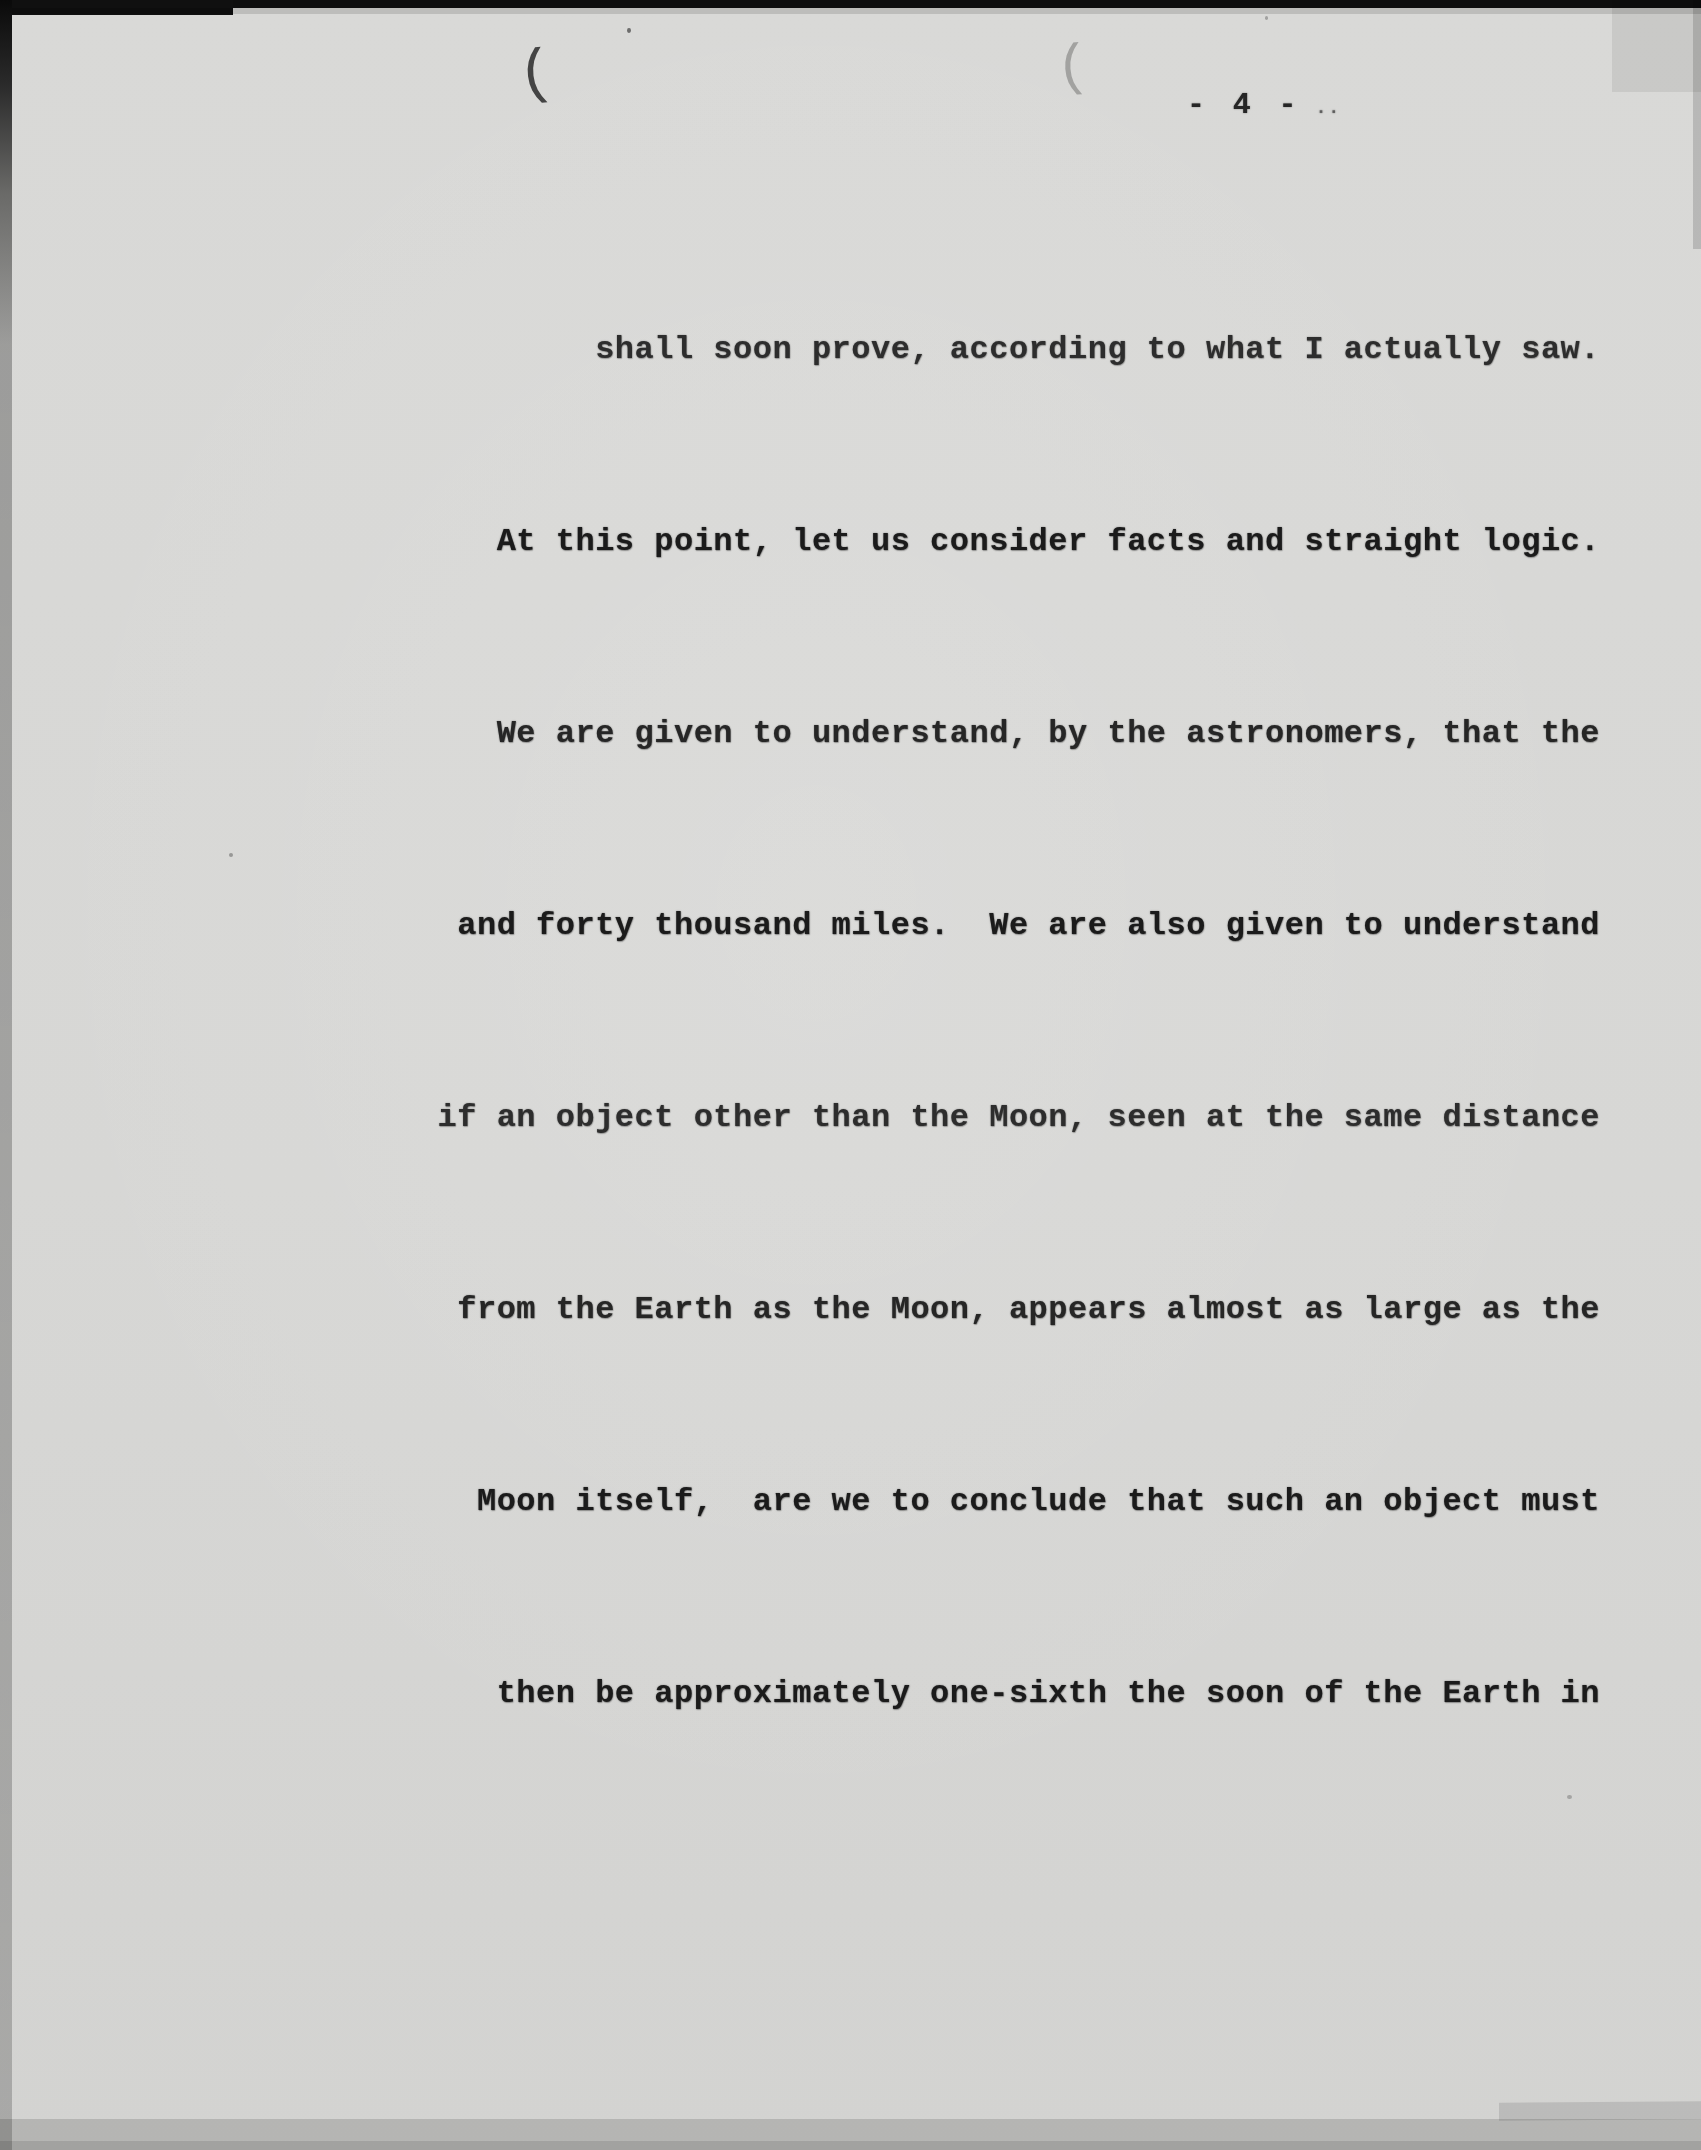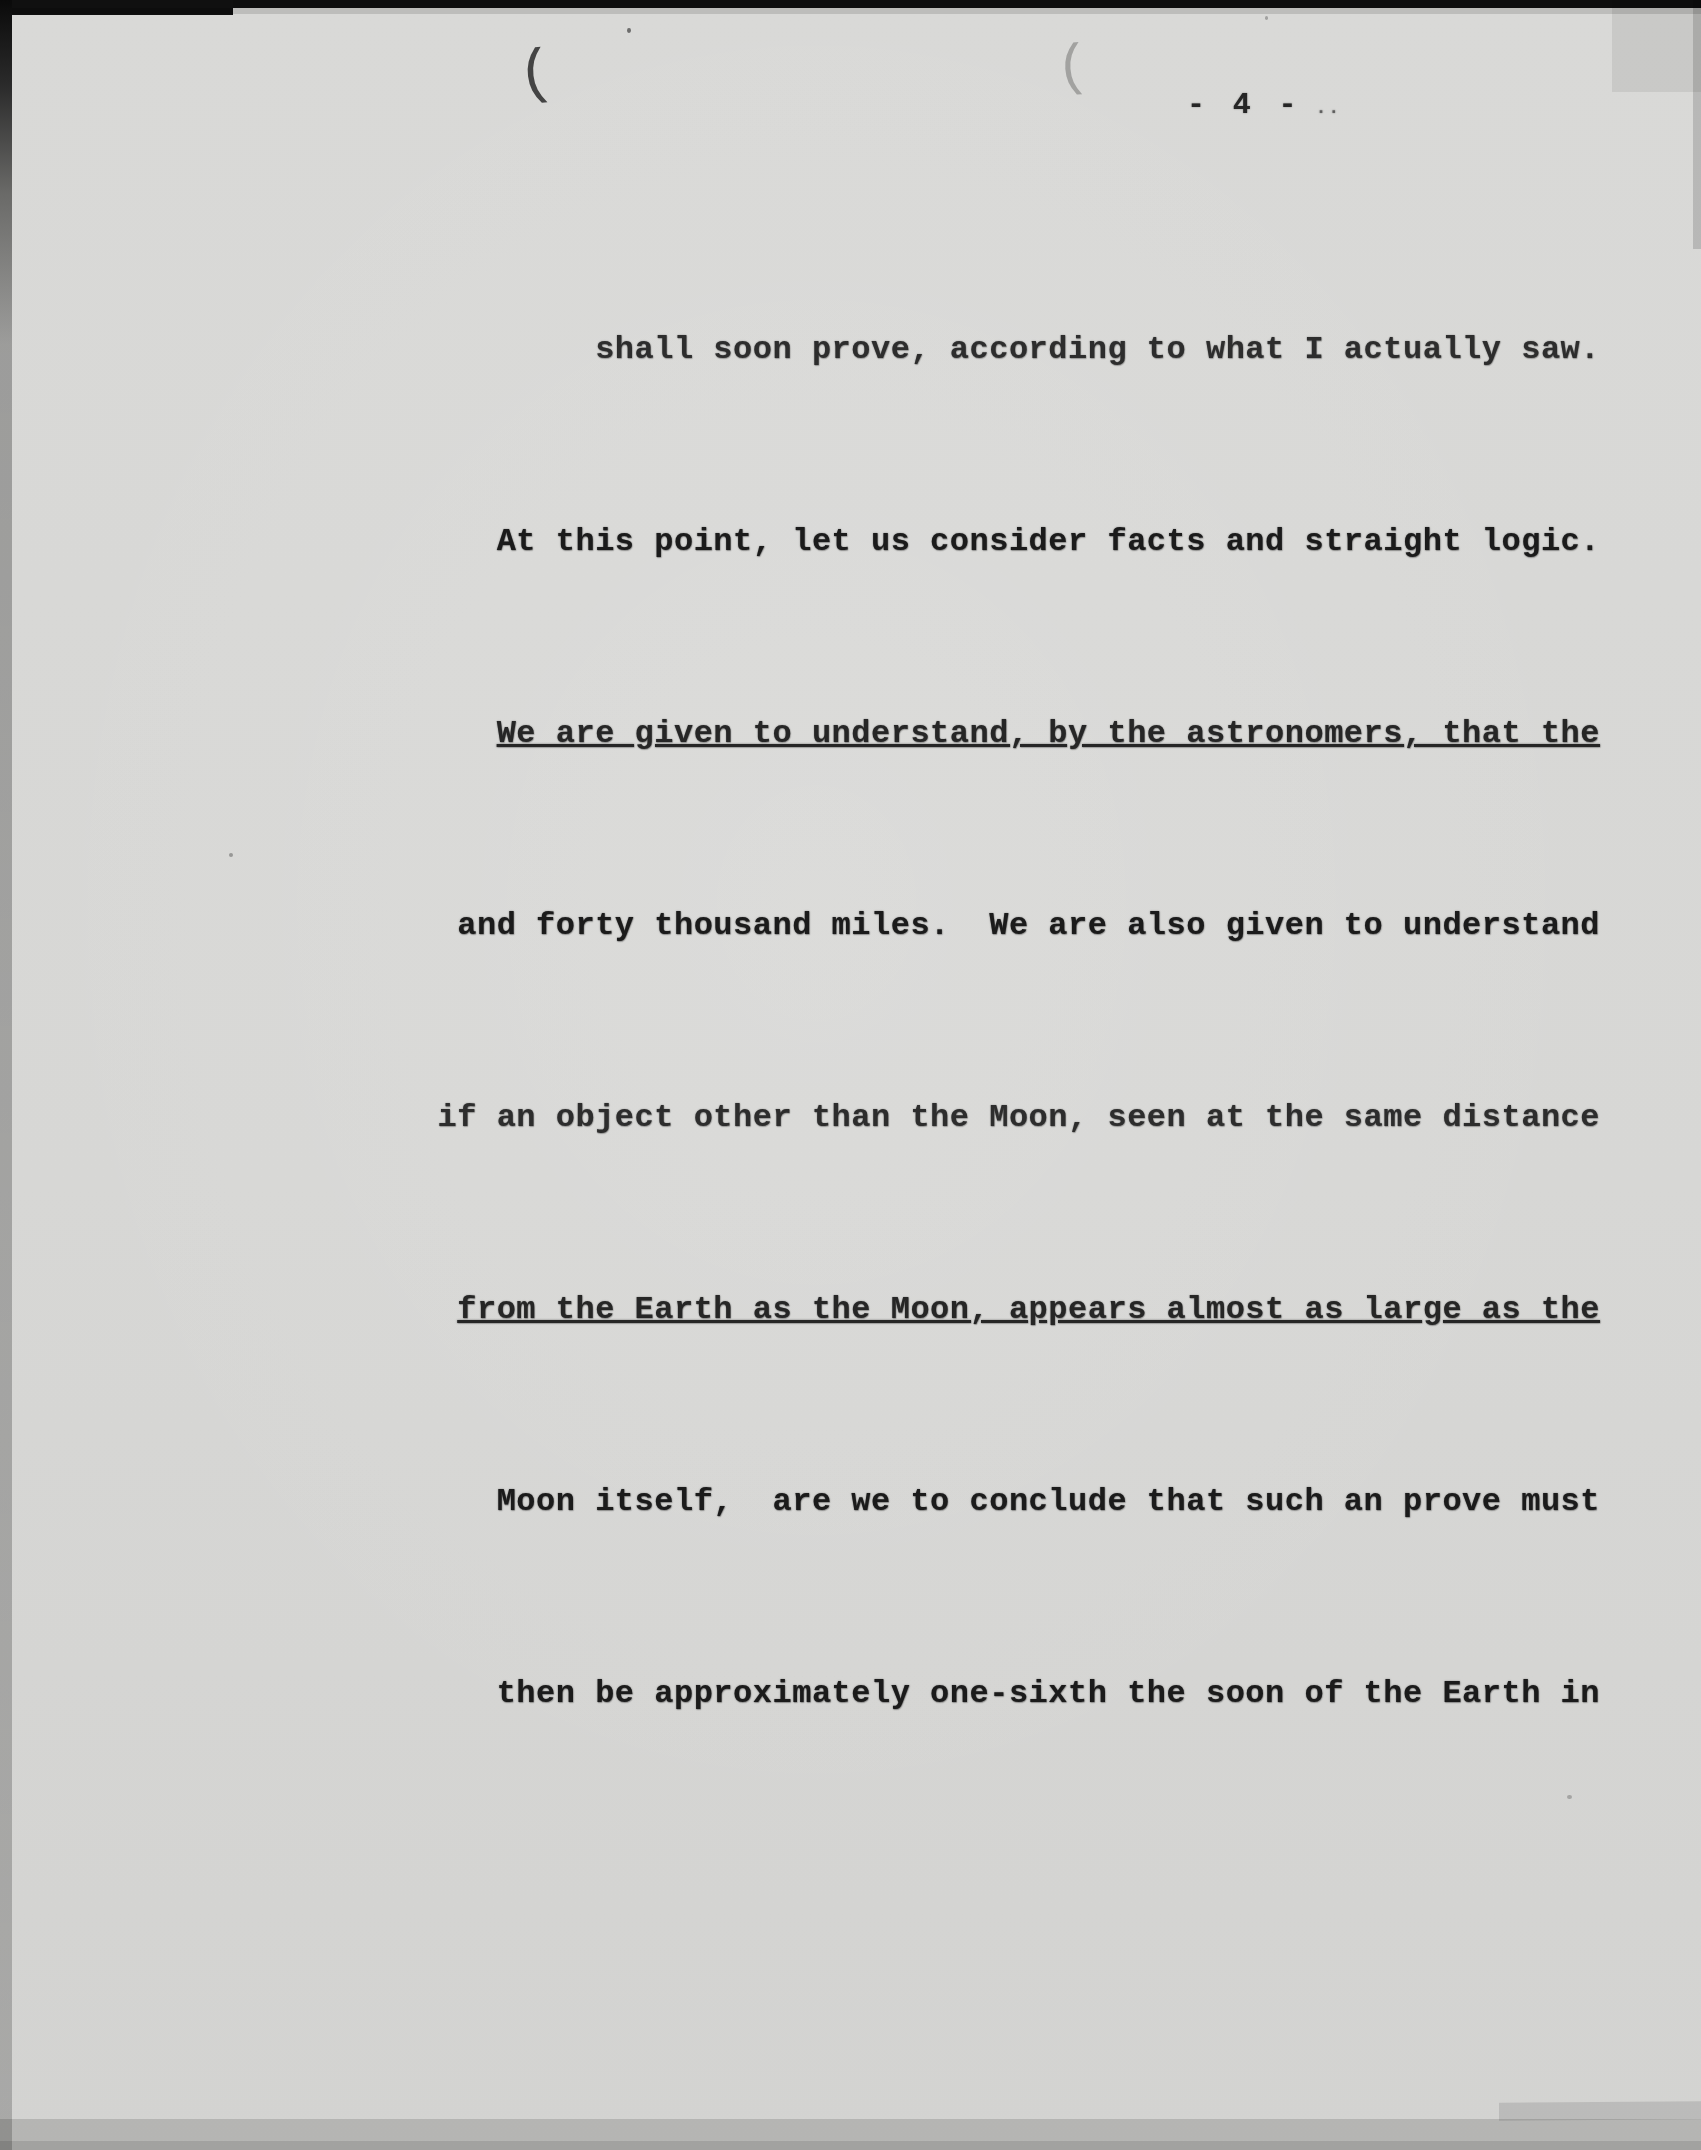--- a/index.html
+++ b/index.html
@@ -44,21 +44,21 @@
   }
   .page-number .trail{font-size:18.4px;color:rgba(40,40,40,0.45);letter-spacing:1.6px;margin-left:14px;}
 
   .body-text{
     position:absolute;left:290px;top:190px;width:1310px;
     font-size:32px;font-weight:700;line-height:64px;
     letter-spacing:0.5px;color:#1b1b1b;white-space:pre;
     text-shadow:0 0 1.6px rgba(25,25,25,0.50),0.5px 0.5px 1.1px rgba(25,25,25,0.30);
   }
   .line{height:64px;text-align:right;}
-  .line:nth-child(3n){opacity:.94;text-decoration:underline;}
+  .line:nth-child(3n){opacity:.94;}
   .line:nth-child(4n+1){opacity:.90;}
 </style>
 </head>
 <body>
 
 <div class="page">
 
   <div class="top-bar"></div>
   <div class="top-bar-left"></div>
   <div class="top-strip"></div>
@@ -78,21 +78,21 @@
 
   <div class="page-number"><span>- 4 -</span><span class="trail">..</span></div>
 
   <div class="body-text">
     <div class="line"><span>shall soon prove, according to what I actually saw.</span></div>
     <div class="line"><span>     At this point, let us consider facts and straight logic.</span></div>
     <div class="line"><span>We are given to understand, by the astronomers, that the</span></div>
     <div class="line"><span>and forty thousand miles.  We are also given to understand</span></div>
     <div class="line"><span>if an object other than the Moon, seen at the same distance</span></div>
     <div class="line"><span>from the Earth as the Moon, appears almost as large as the</span></div>
-    <div class="line"><span>Moon itself,  are we to conclude that such an prove must</span></div>
+    <div class="line"><span>Moon itself,  are we to conclude that such an object must</span></div>
     <div class="line"><span>then be approximately one-sixth the soon of the Earth in</span></div>
     
     
     
     
     
     
     
     
     

